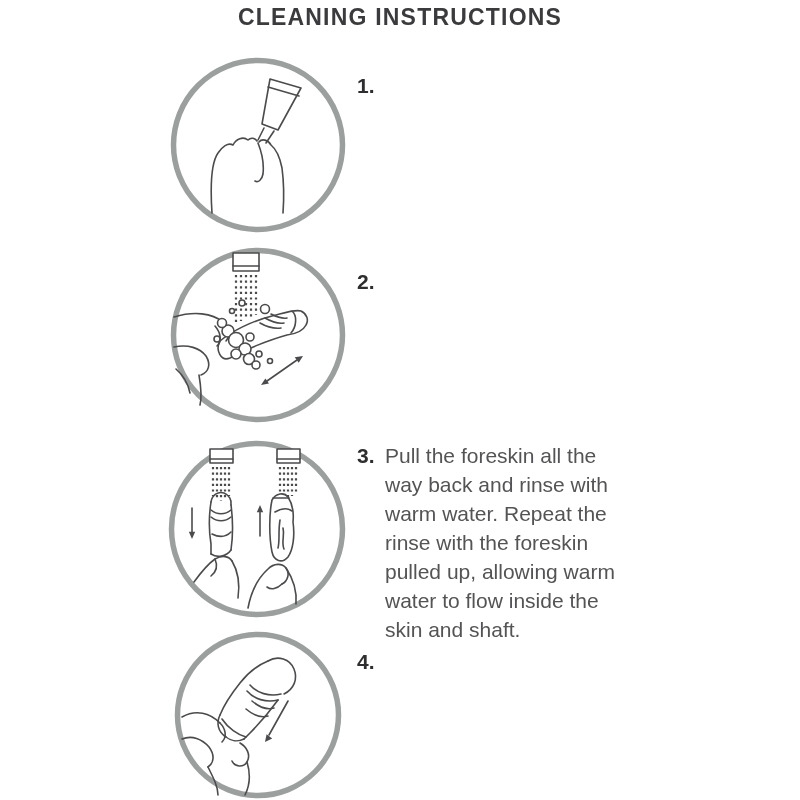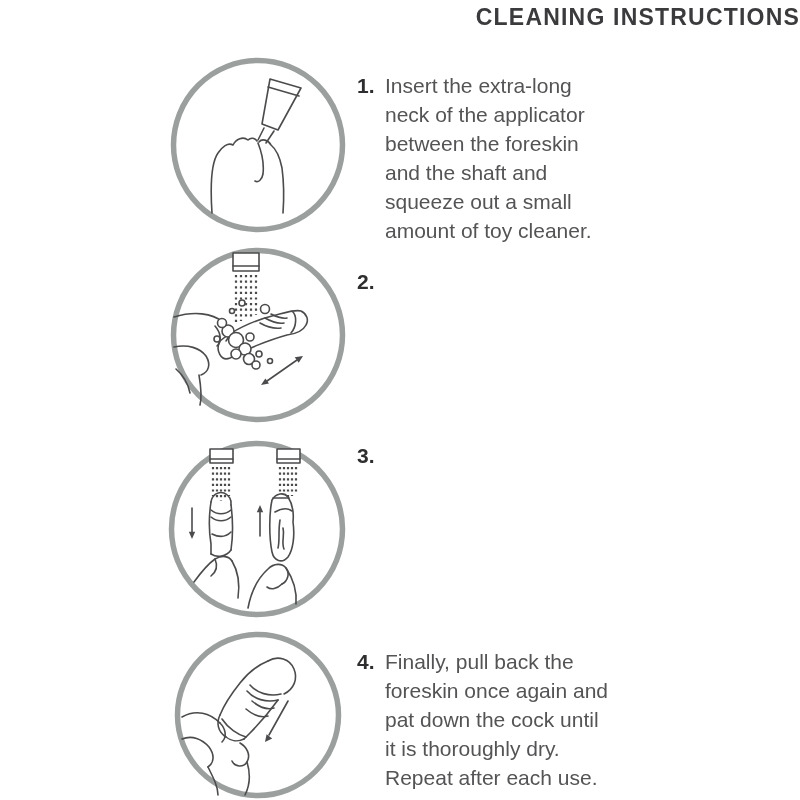--- a/index.html
+++ b/index.html
@@ -1,21 +1,21 @@
 <!DOCTYPE html>
 <html><head>
 <meta charset="utf-8">
 <style>
   html,body{margin:0;padding:0;background:#ffffff;}
   .canvas{
     position:relative;width:800px;height:800px;background:#ffffff;
     font-family:"Liberation Sans", sans-serif;overflow:hidden;
   }
   .title{
-    position:absolute;top:4px;left:0;width:800px;text-align:right;
+    position:absolute;top:4px;left:0;width:800px;text-align:center;
     font-size:23px;font-weight:bold;letter-spacing:1.2px;color:#3b3b3d;
   }
   .illus{position:absolute;}
   .illus1{left:170px;top:57px;width:176px;height:176px;}
   .illus2{left:170px;top:247px;width:176px;height:176px;}
   .illus3{left:168px;top:440px;width:178px;height:178px;}
   .illus4{left:174px;top:631px;width:168px;height:168px;}
   .step{
     position:absolute;left:357px;display:flex;align-items:flex-start;
     font-size:21px;line-height:29px;color:#545456;
@@ -167,38 +167,34 @@
         <path d="M114,70 L95,104"></path>
       </g>
       <g fill="#4b4b4d" stroke="none">
         <path d="M91,111 L98.2,107.4 L92.6,103.2 Z"></path>
       </g>
     </svg>
   </div>
 
   <div class="step t1">
     <span class="num">1.</span>
-    <span class="txt">Insert the extra-long
-neck of the applicator
-between the foreskin
-and the shaft and
-squeeze out a small
-amount of toy cleaner.</span>
   </div>
 
   <div class="step t2">
     <span class="num">2.</span>
   </div>
 
   <div class="step t3">
     <span class="num">3.</span>
+    <span class="txt">Pull the foreskin all the
+way back and rinse with
+warm water. Repeat the
+rinse with the foreskin
+pulled up, allowing warm
+water to flow inside the
+skin and shaft.</span>
   </div>
 
   <div class="step t4">
     <span class="num">4.</span>
-    <span class="txt">Finally, pull back the
-foreskin once again and
-pat down the cock until
-it is thoroughly dry.
-Repeat after each use.</span>
   </div>
 
 </div>
 
 </body></html>

